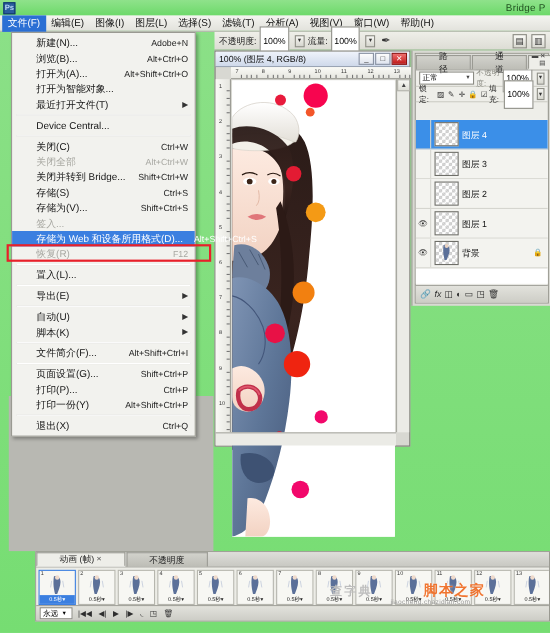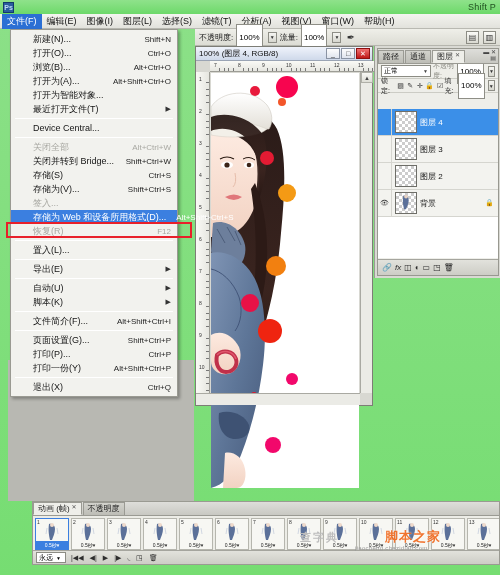--- a/index.html
+++ b/index.html
@@ -184,22 +184,22 @@
   .panel {
     position: absolute; left: 2px; top: 2px; width: 122px; height: 228px;
     background: #eeeee9; border: 1px solid #989890;
   }
   .paneltabs {
     height: 15px; background: linear-gradient(180deg,#dededa,#c8c8c2);
     display: flex; align-items: flex-end; border-bottom: 1px solid #9a9a93;
     position: relative;
   }
   .ptab {
-    height: 13px; padding: 0 4px; font-size: 8px; color: #222;
-    display: flex; gap: 2px;
+    height: 13px; padding: 0 20px; font-size: 8px; color: #222;
+    display: flex; align-items: center; gap: 2px;
     background: linear-gradient(180deg,#d2d2cc,#bdbdb6);
     border: 1px solid #9a9a93; border-bottom: none; margin-right: 1px;
   }
   .ptab.active { background: #eeeee9; border-bottom: 1px solid #eeeee9; }
   .ptab .x { font-size: 6px; color: #555; }
   .panel-menu {
     position: absolute; right: 2px; top: 1px;
     display: flex; flex-direction: column; align-items: flex-end; gap: 1px;
   }
   .pm-btn { font-size: 6px; color: #444; line-height: 5px; }
@@ -328,21 +328,21 @@
     background: #b8b8b2;
   }
 </style>
 </head>
 <body>
 
 <div id="app">
 
   <div class="titlebar">
     <div class="ps-logo">Ps</div>
-    <div class="app-title">Shift P</div>
+    <div class="app-title">Bridge P</div>
   </div>
 
   <div class="menubar" id="menubar">
       <div class="mi active">文件(F)</div>
       <div class="mi">编辑(E)</div>
       <div class="mi">图像(I)</div>
       <div class="mi">图层(L)</div>
       <div class="mi">选择(S)</div>
       <div class="mi">滤镜(T)</div>
       <div class="mi">分析(A)</div>
@@ -614,20 +614,25 @@
             <div class="thumb"></div>
             <div class="lname">图层 3</div>
           </div>
           <div class="layer">
             <div class="eye"></div>
             <div class="thumb"></div>
             <div class="lname">图层 2</div>
           </div>
           <div class="layer">
             <div class="eye">👁</div>
+            <div class="thumb"></div>
+            <div class="lname">图层 1</div>
+          </div>
+          <div class="layer">
+            <div class="eye">👁</div>
             <div class="thumb">
               <svg viewBox="0 0 22 22" style="position:absolute;inset:0;width:100%;height:100%">
                 <path d="M8 3 C11 2 14 4 14 8 C14 12 12 15 11 18 L 9 18 C8 14 7 10 8 3 Z" fill="#5b7099"></path>
                 <circle cx="11" cy="4" r="2" fill="#e8d2c2"></circle>
               </svg>
             </div>
             <div class="lname">背景</div>
             <div class="lock-mini">🔒</div>
           </div>
         </div>
@@ -788,25 +793,21 @@
     </div>
   </div>
 
   <div class="watermark3">查字典</div>
   <div class="watermark">脚本之家</div>
   <div class="watermark2">jiaocheng.chazidian.com</div>
 
   <div class="dropdown" id="dropdown">
       <div class="dd-item">
         <span>新建(N)...</span>
-        <span class="acc">Shift+N</span>
-      </div>
-      <div class="dd-item">
-        <span>打开(O)...</span>
-        <span class="acc">Ctrl+O</span>
+        <span class="acc">Adobe+N</span>
       </div>
       <div class="dd-item">
         <span>浏览(B)...</span>
         <span class="acc">Alt+Ctrl+O</span>
       </div>
       <div class="dd-item">
         <span>打开为(A)...</span>
         <span class="acc">Alt+Shift+Ctrl+O</span>
       </div>
       <div class="dd-item">
@@ -814,20 +815,24 @@
       </div>
       <div class="dd-item">
         <span>最近打开文件(T)</span>
         <span class="arrow">▶</span>
       </div>
       <div class="dd-sep"></div>
       <div class="dd-item">
         <span>Device Central...</span>
       </div>
       <div class="dd-sep"></div>
+      <div class="dd-item">
+        <span>关闭(C)</span>
+        <span class="acc">Ctrl+W</span>
+      </div>
       <div class="dd-item disabled">
         <span>关闭全部</span>
         <span class="acc">Alt+Ctrl+W</span>
       </div>
       <div class="dd-item">
         <span>关闭并转到 Bridge...</span>
         <span class="acc">Shift+Ctrl+W</span>
       </div>
       <div class="dd-item">
         <span>存储(S)</span>

